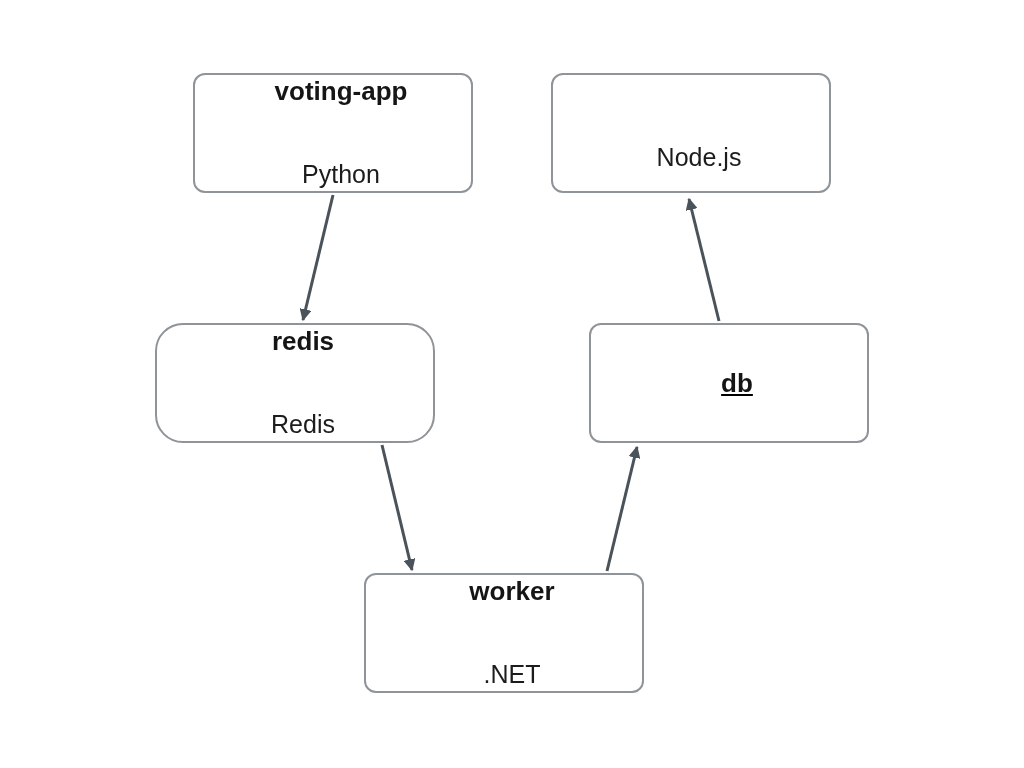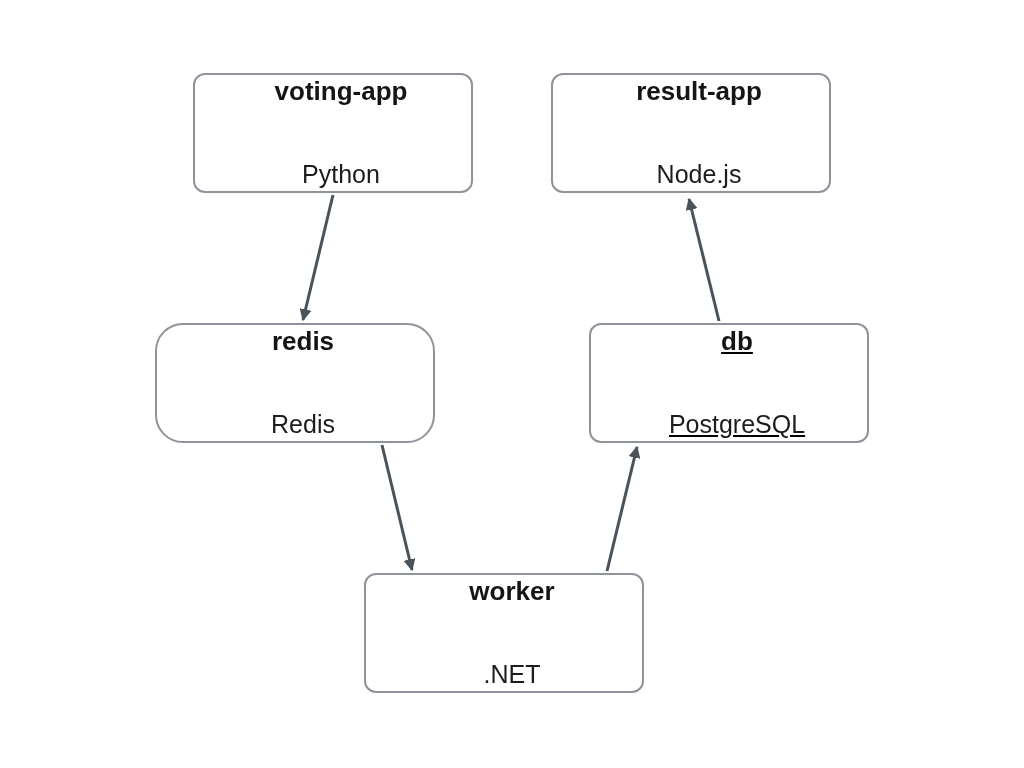--- a/index.html
+++ b/index.html
@@ -72,32 +72,30 @@
     <line class="edge" x1="607" y1="571" x2="637" y2="447" marker-end="url(#arrowhead)"></line>
     <line class="edge" x1="719" y1="321" x2="689" y2="199" marker-end="url(#arrowhead)"></line>
   </svg>
 
   <div class="node n-voting">
     <div class="node-title">voting-app</div>
     <div class="node-sub">Python</div>
   </div>
 
   <div class="node n-result">
-    <div class="node-title">result-app</div>
     <div class="node-sub">Node.js</div>
   </div>
 
   <div class="node n-redis">
     <div class="node-title">redis</div>
     <div class="node-sub">Redis</div>
   </div>
 
   <div class="node n-db">
     <div class="node-title">db</div>
-    <div class="node-sub">PostgreSQL</div>
   </div>
 
   <div class="node n-worker">
     <div class="node-title">worker</div>
     <div class="node-sub">.NET</div>
   </div>
 
 </div>
 
 </body></html>

